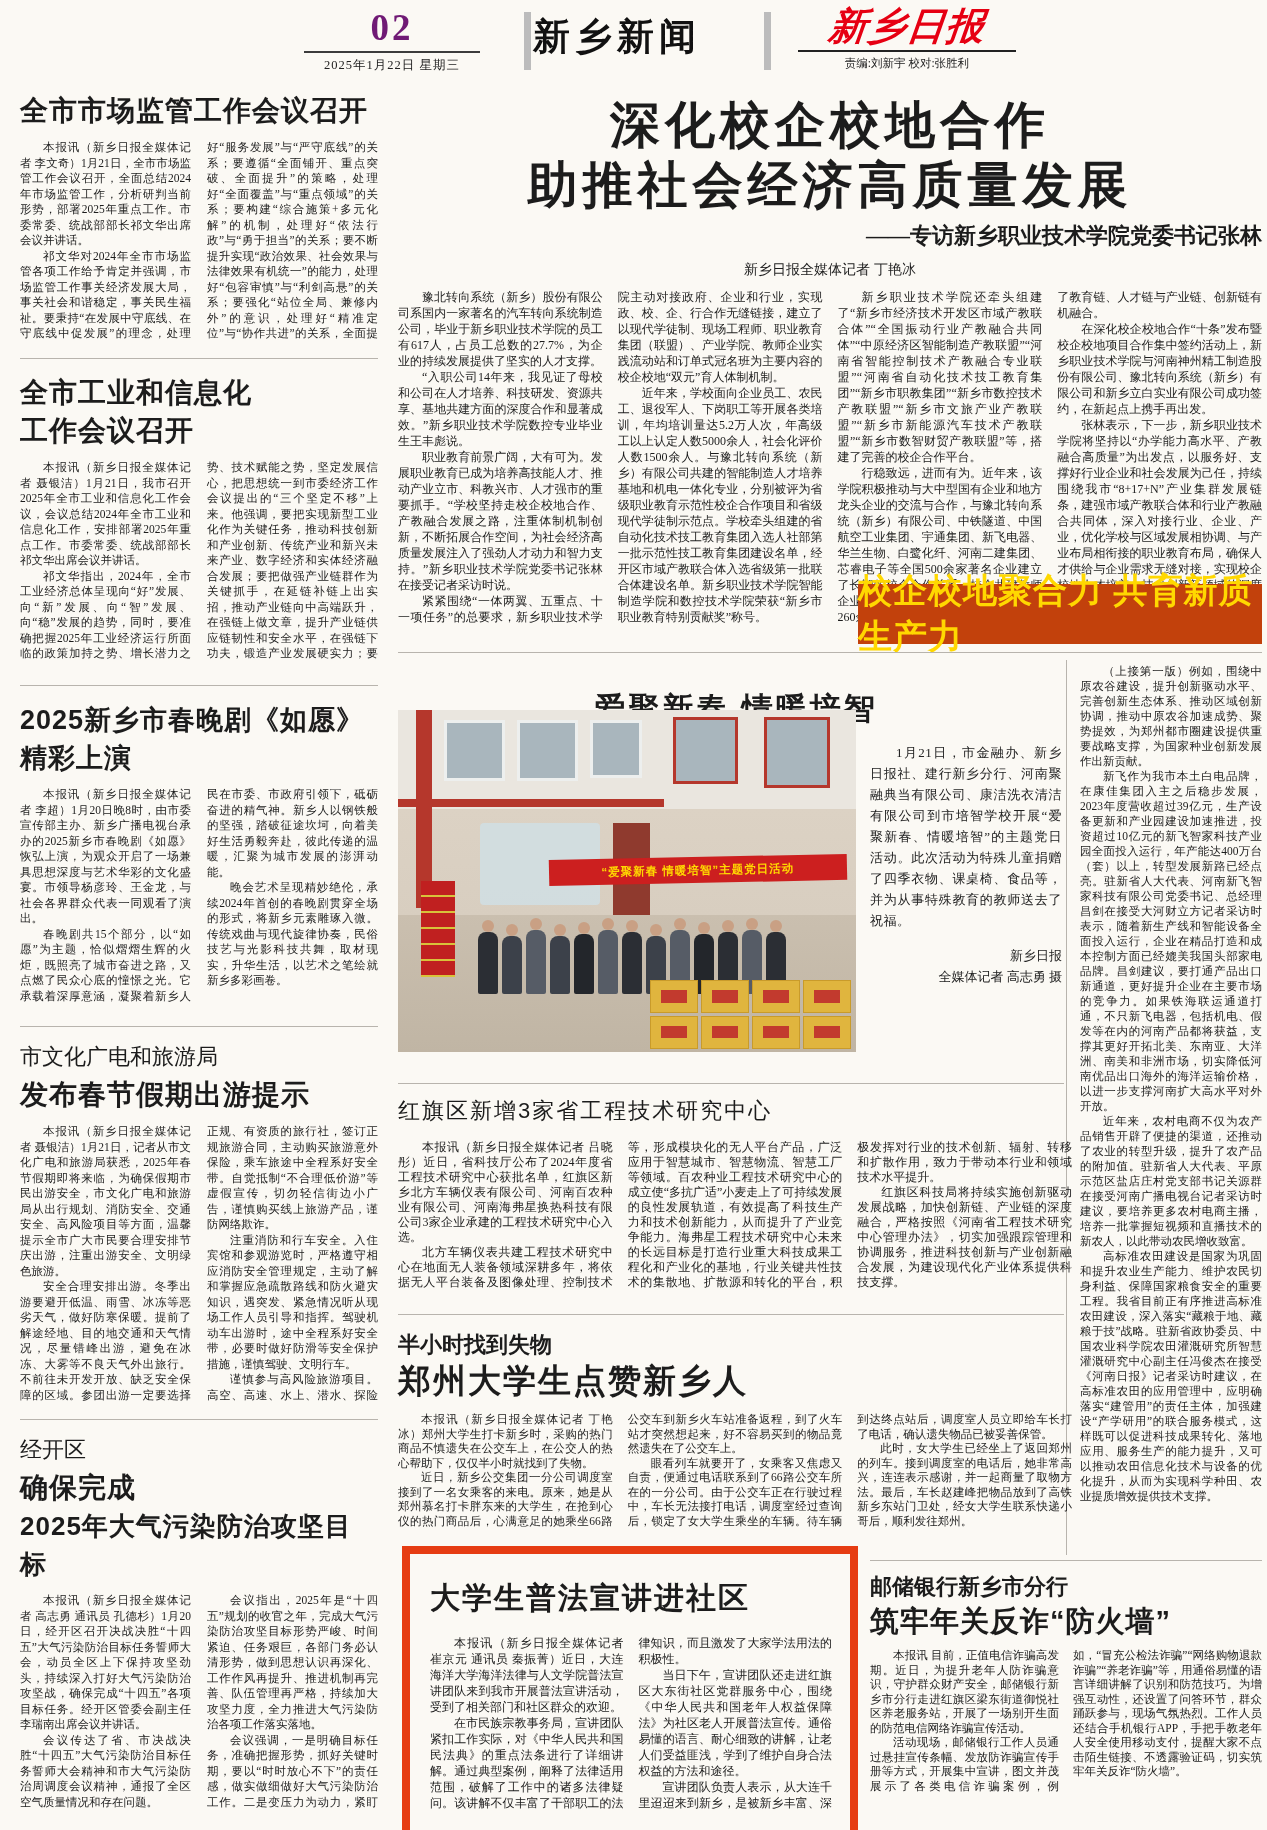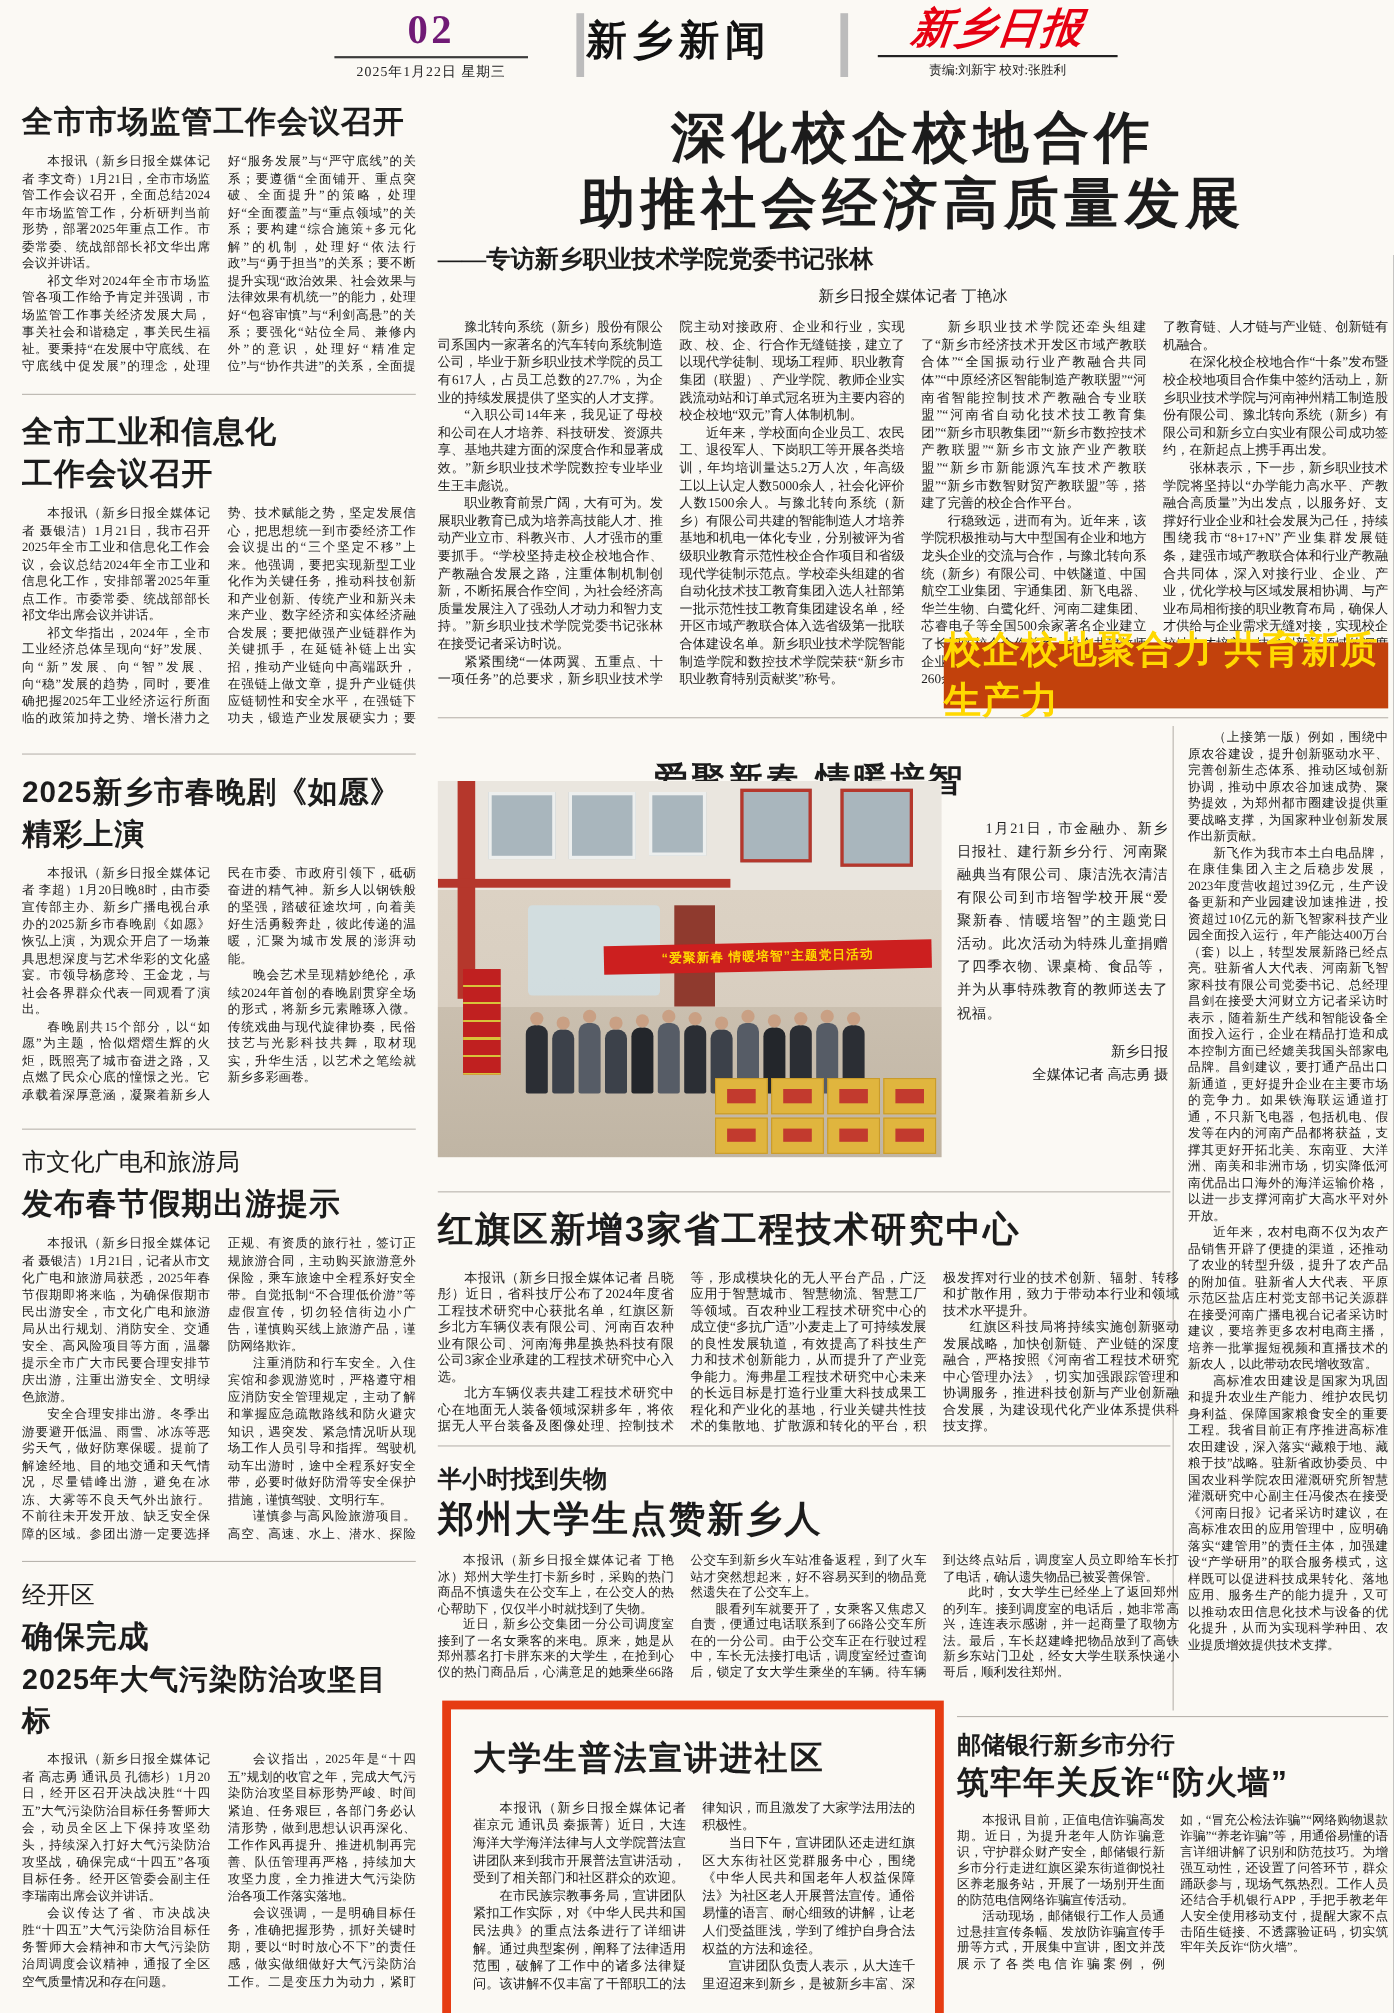--- a/index.html
+++ b/index.html
@@ -27,21 +27,21 @@
   .left-col{position:absolute;left:20px;top:92px;width:358px;}
   .l-kicker{font-family:"Liberation Sans",sans-serif;font-size:22px;font-weight:400;margin:0 0 4px;line-height:30px;}
   .l-title{font-family:"Liberation Sans",sans-serif;font-weight:900;font-size:28px;line-height:38px;margin:0 0 10px;letter-spacing:1px;}
   .l-title.two{margin-bottom:0;}
   .l-body{font-size:11.5px;line-height:15.5px;overflow:hidden;}
   .left-col .h-div{margin:13px 0 15px;}
   
   .main-art{position:absolute;left:398px;top:95px;width:864px;}
   .m-t1,.m-t2{font-family:"Liberation Sans",sans-serif;font-weight:900;font-size:50px;line-height:60px;
       text-align:center;letter-spacing:5px;margin:0;}
-  .m-sub{text-align:left;font-size:22px;font-weight:bold;margin:6px 0 0;line-height:30px;}
+  .m-sub{text-align:right;font-size:22px;font-weight:bold;margin:6px 0 0;line-height:30px;}
   .m-byline{text-align:center;font-family:"Liberation Sans",sans-serif;font-weight:normal;font-size:14px;margin:8px 0 0;line-height:20px;}
   .m-body{margin-top:10px;column-count:4;column-gap:15px;height:352px;font-size:12px;line-height:16px;overflow:hidden;}
   .banner{position:absolute;left:858px;top:584px;width:404px;height:60px;background:#c2410c;
       display:flex;align-items:center;justify-content:center;
       font-family:"Liberation Sans",sans-serif;font-weight:900;font-size:34px;letter-spacing:1px;color:#ffd800;}
   
   .photo-title{position:absolute;left:398px;top:662px;width:676px;text-align:center;
       font-family:"Liberation Sans",sans-serif;font-weight:900;font-size:31px;letter-spacing:3px;}
   .photo{position:absolute;left:398px;top:710px;width:458px;height:342px;overflow:hidden;
       background:linear-gradient(#eae6df 0%,#eae6df 29%,#dcd2c4 29%,#d8cec0 60%,#cabfaf 60%,#c0b5a4 100%);}
@@ -66,21 +66,21 @@
   .box{flex:1 0 21%;background:#e0b53e;border:1px solid #c99b2a;position:relative;}
   .box::after{content:"";position:absolute;left:22%;right:22%;top:30%;bottom:30%;background:#c23a2e;}
   .caption{position:absolute;left:870px;top:742px;width:192px;font-size:13px;line-height:21px;color:#222;}
   .caption .para{letter-spacing:.5px;}
   .credit{margin-top:14px;text-align:right;line-height:21px;}
   .vrule-right{position:absolute;left:1066px;top:660px;width:1px;height:895px;background:#b8b4ad;}
   .jump{position:absolute;left:1080px;top:664px;width:182px;height:890px;font-size:11.5px;line-height:15px;overflow:hidden;}
   
   .div-photo{position:absolute;left:398px;top:1083px;width:666px;}
   .hongqi{position:absolute;left:398px;top:1096px;width:674px;}
-  .hq-title{font-family:"Liberation Sans",sans-serif;font-weight:700;font-size:32px;margin:0 0 14px;letter-spacing:2px;}
+  .hq-title{font-family:"Liberation Sans",sans-serif;font-weight:400;font-size:22px;margin:0 0 14px;letter-spacing:2px;}
   .hq-body{column-count:3;column-gap:15px;height:150px;font-size:12px;line-height:15px;overflow:hidden;}
   .div-hq{position:absolute;left:398px;top:1314px;width:666px;}
   .bus{position:absolute;left:398px;top:1330px;width:674px;}
   .bus-kicker{font-family:"Liberation Sans",sans-serif;font-size:22px;margin:0;line-height:30px;}
   .bus-title{font-family:"Liberation Sans",sans-serif;font-weight:900;font-size:33px;margin:0 0 10px;line-height:42px;letter-spacing:2px;}
   .bus-body{column-count:3;column-gap:15px;height:128px;font-size:11.5px;line-height:14.5px;overflow:hidden;}
   .pufa-box{position:absolute;left:402px;top:1546px;width:456px;height:300px;box-sizing:border-box;
       border:8px solid #e63c12;padding:24px 18px 0 20px;}
   .pufa-title{font-family:"Liberation Sans",sans-serif;font-weight:900;font-size:30px;margin:0 0 16px;letter-spacing:2px;}
   .pufa-body{column-count:2;column-gap:15px;height:190px;font-size:12px;line-height:16px;overflow:hidden;}

